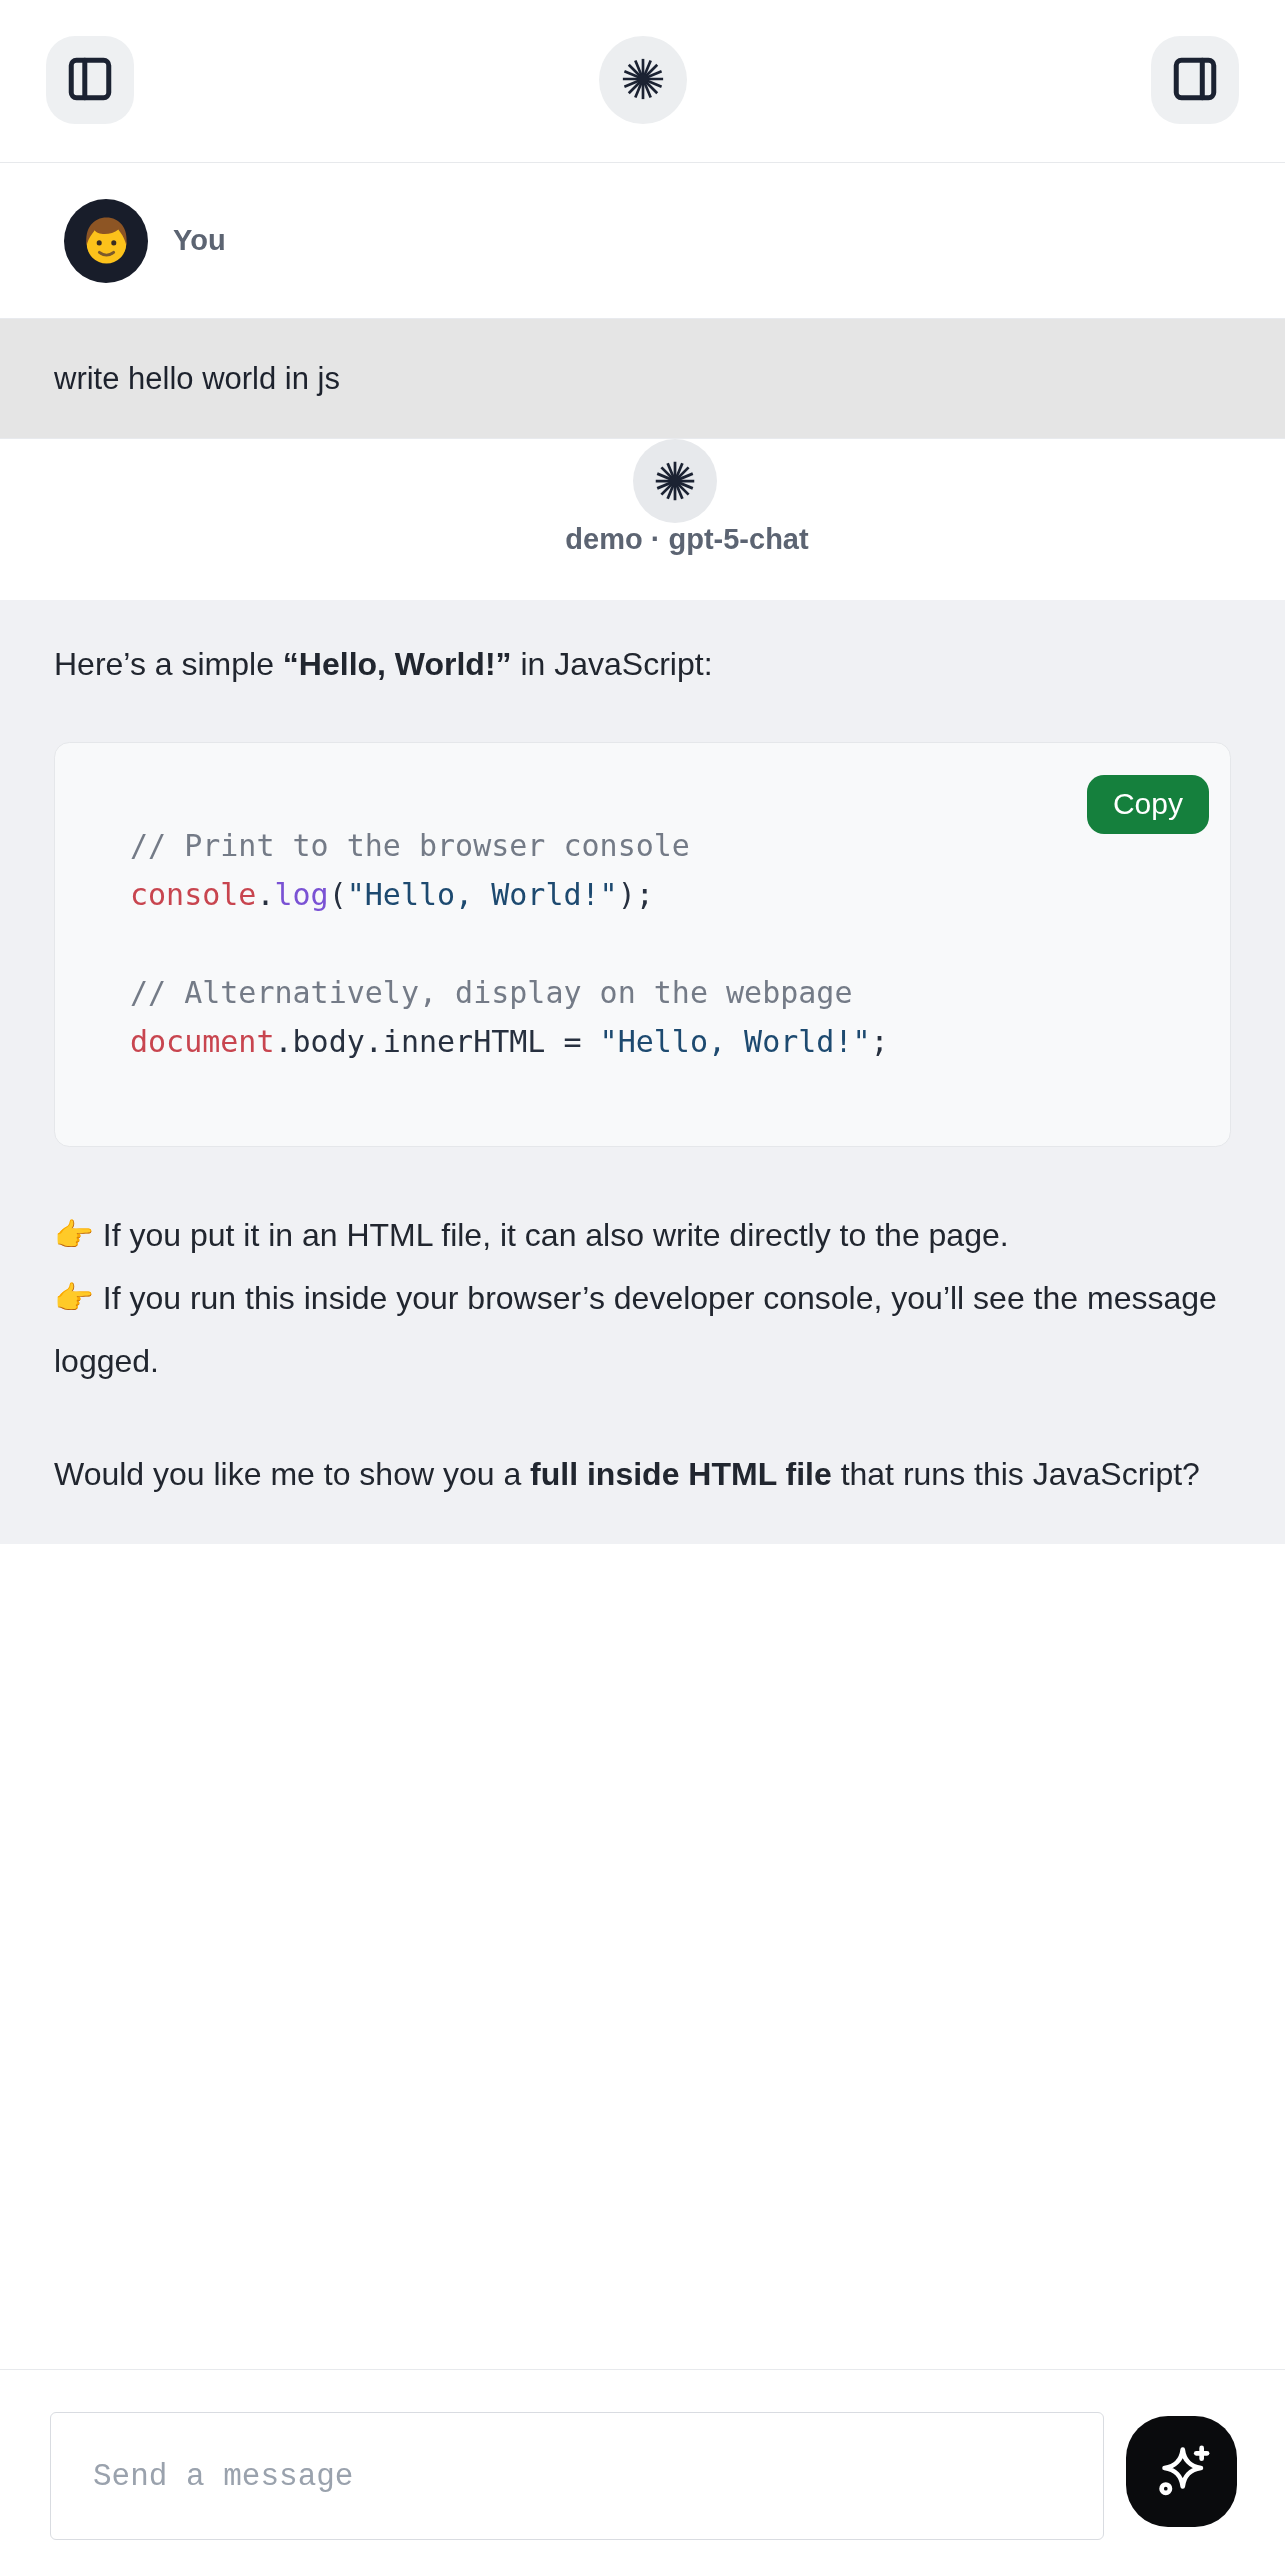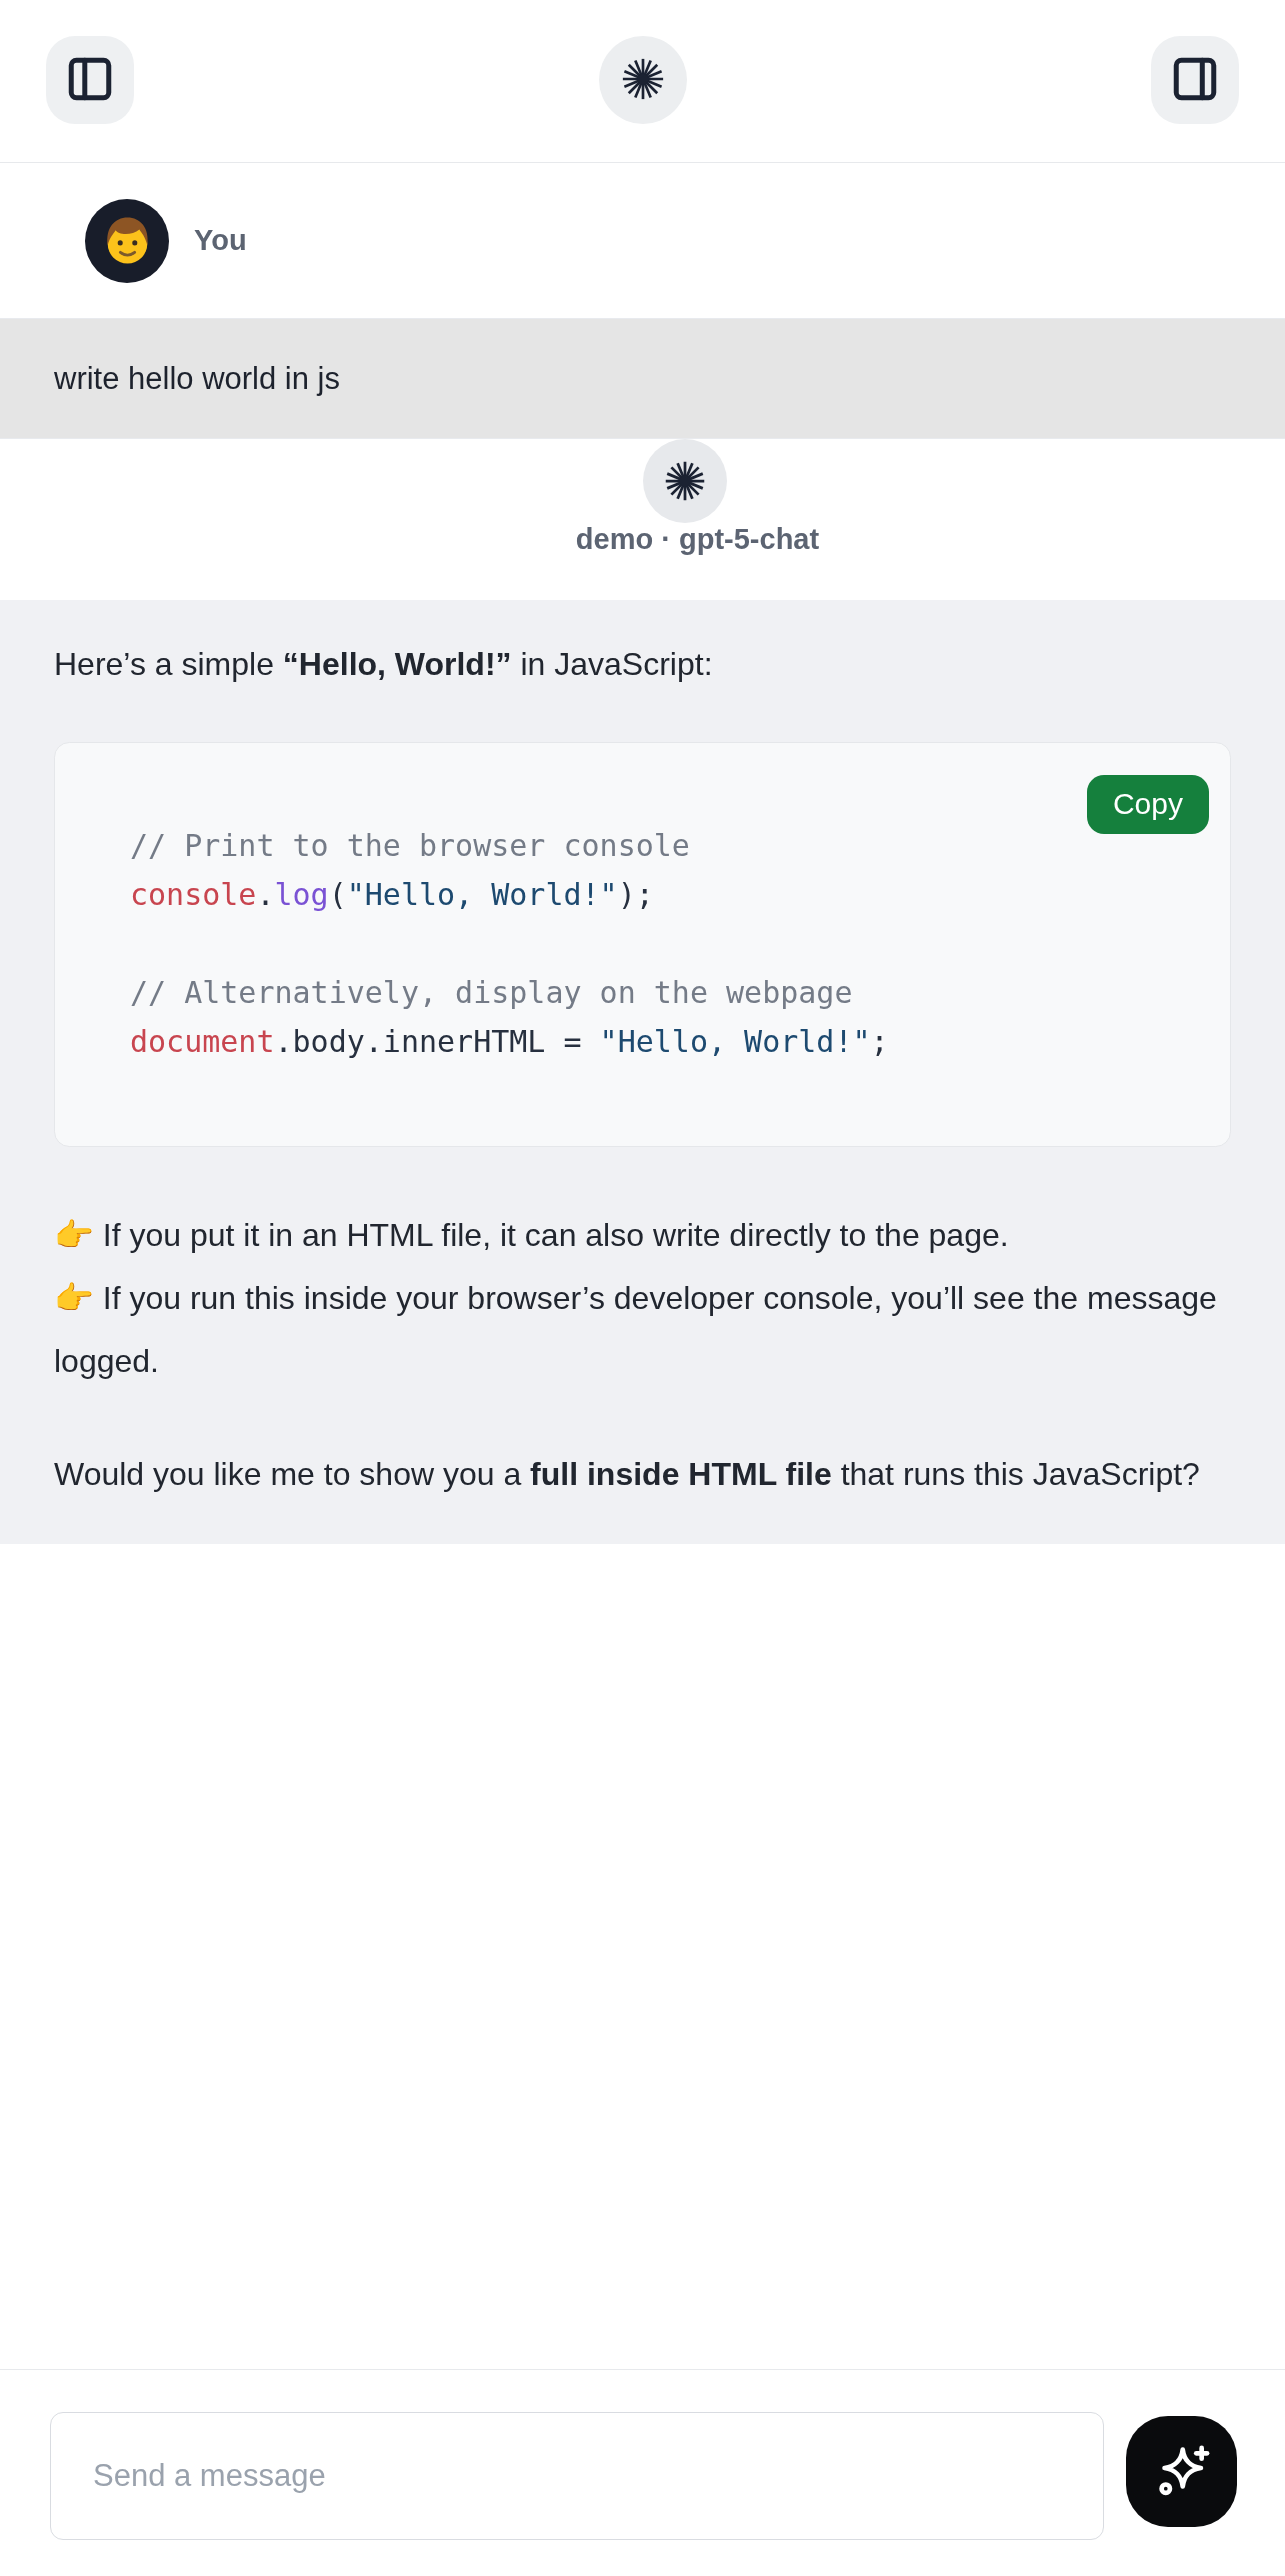--- a/index.html
+++ b/index.html
@@ -35,21 +35,20 @@
     border-radius:50%;
     background:#eceef0;
   }
   .icon-dark { stroke:#1b2232; }
 
   
   .author-row {
     display:flex; align-items:center;
     padding-left:64px;
     background:#ffffff;
-    margin-left:21px;
   }
   .author-row.you  { height:155px; }
   .author-row.demo { height:161px;flex-direction:column; }
   .avatar {
     width:84px; height:84px; border-radius:50%;
     display:flex; align-items:center; justify-content:center;
     flex:0 0 auto;
   }
   .avatar.user { background:#181d2a; }
   .avatar.bot  { background:#e7e9ec; }
@@ -110,23 +109,23 @@
   
   .composer {
     position:absolute; left:0; bottom:0;
     width:1285px; height:207px;
     background:#ffffff;
     border-top:1.9px solid #e7e9ec;
   }
   .msg-input {
     position:absolute; left:50px; top:42px;
     width:1054px; height:128px;
-    border:1.9px solid #d9dce1; border-radius:13px;
-    background:#ffffff;
-    font-family:Liberation Sans, sans-serif;
+    border:1.9px solid #d9dce1; border-radius:6px;
+    background:#ffffff;
+    font-family:Liberation Mono, monospace;
     font-size:31px; color:#1f242e;
     padding:0 38px 0 42px;
     outline:none;
   }
   .msg-input::placeholder { color:#9aa2ad; }
   .send-btn {
     position:absolute; right:48px; top:46px;
     width:111px; height:111px;
     background:#0a0b0d;
     border:none; border-radius:42px;

